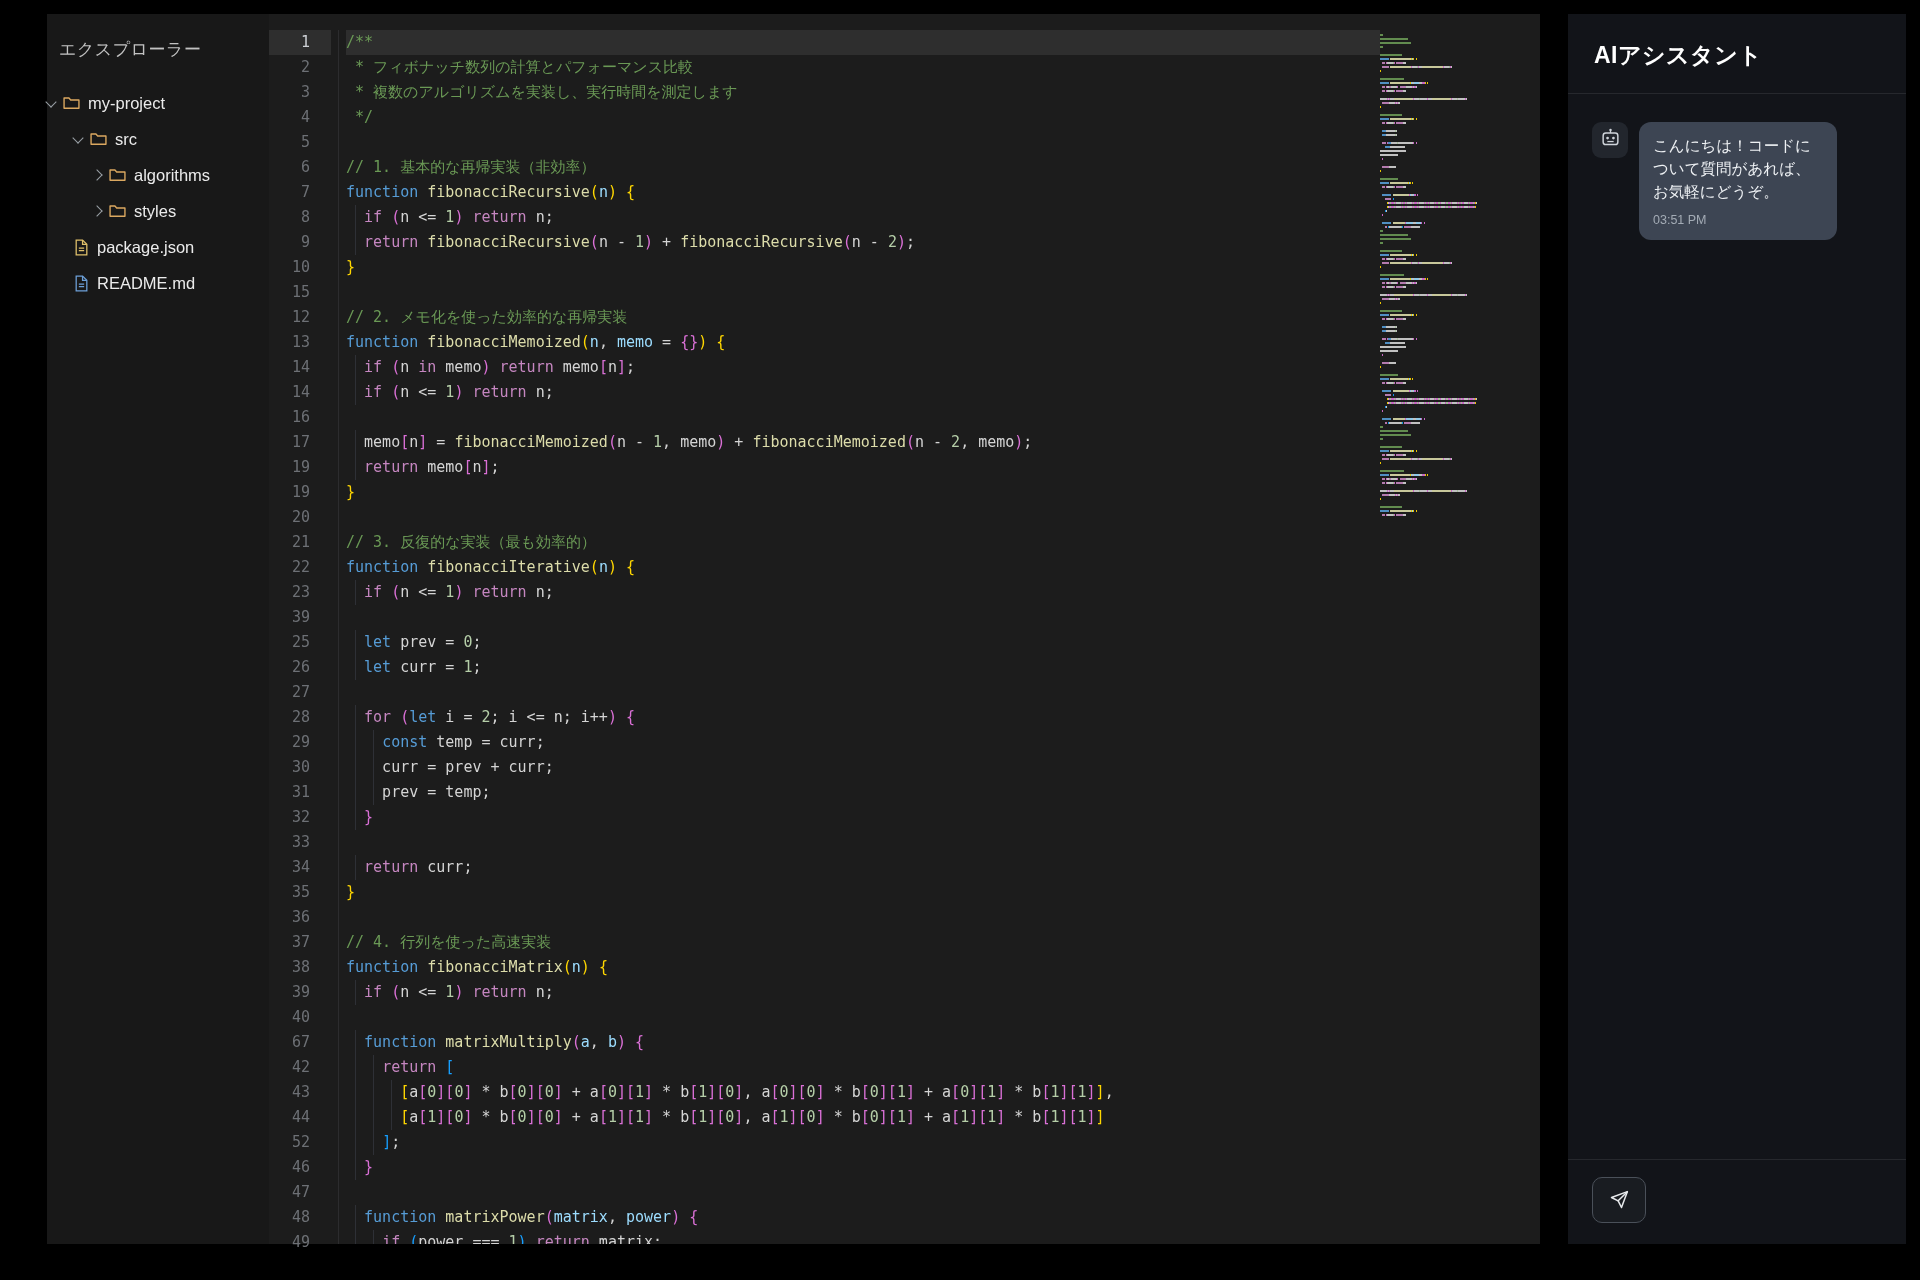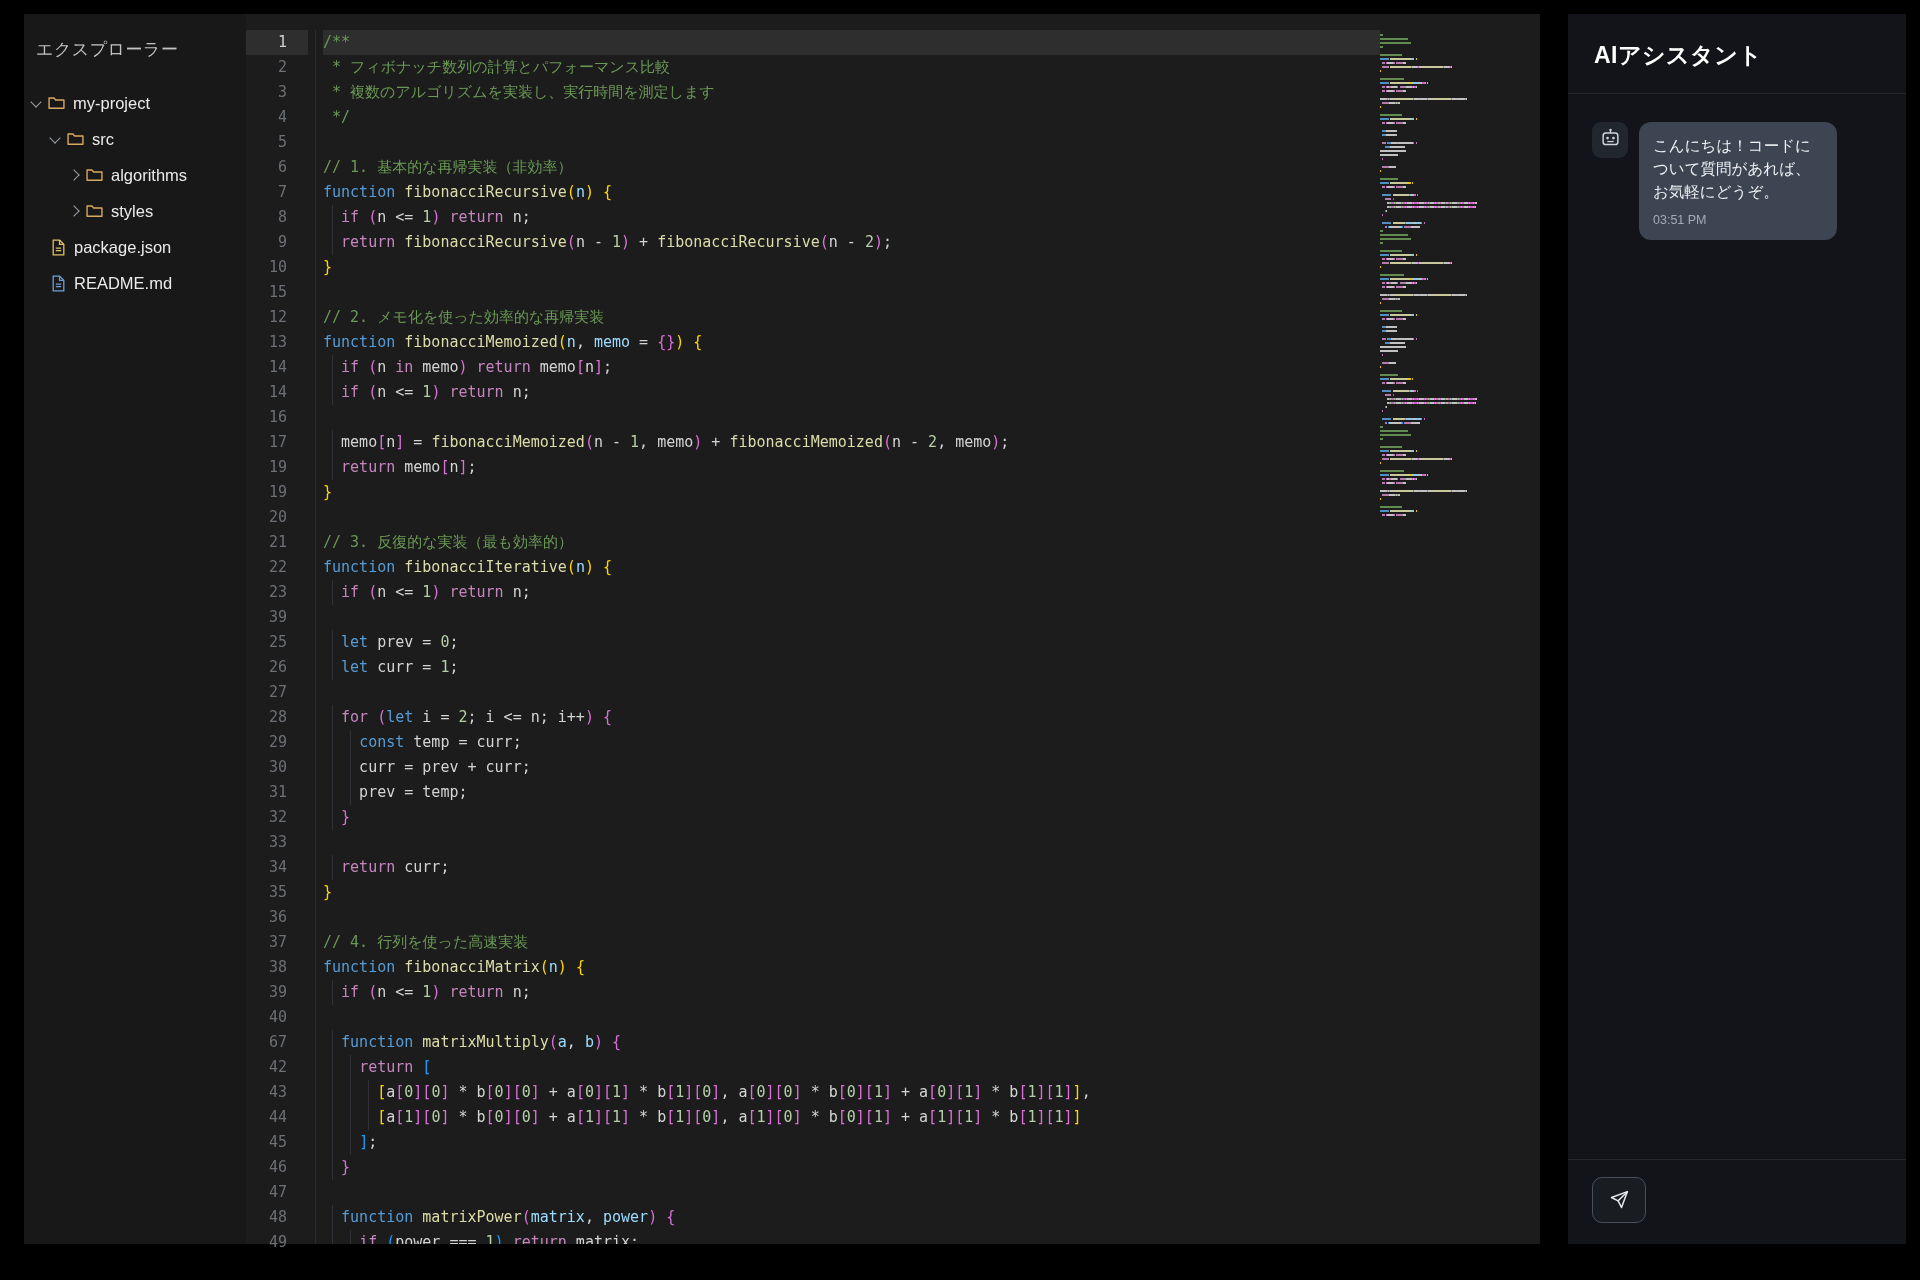--- a/index.html
+++ b/index.html
@@ -1,20 +1,20 @@
 <!DOCTYPE html>
 <html style="--comment: #6A9955; --keyword: #569CD6; --control: #C586C0; --function: #DCDCAA; --number: #B5CEA8; --plain: #D4D4D4; --param: #9CDCFE; --bracket1: #FFD700; --bracket2: #DA70D6; --bracket3: #179FFF; --folder_icon: #DBA860; --json_icon: #E0C06A; --md_icon: #6C9FD8; --bubble_bg: #3D4553;"><head>
 <meta charset="utf-8">
 <style>
   html,body{margin:0;padding:0;background:#000;width:1920px;height:1280px;overflow:hidden;
     font-family:"Liberation Sans", sans-serif;}
   .app{position:absolute;left:24px;top:14px;width:1882px;height:1230px;display:flex;}
 
   
-  .sidebar{width:222px;flex-shrink:0;background:#181818;box-sizing:border-box;padding-top:24px;}
+  .sidebar{width:222px;flex-shrink:0;background:#181818;box-sizing:border-box;padding-top:24px;margin-left:23px;}
   .sidebar-title{color:#c2c2c2;font-size:17px;padding-left:12px;letter-spacing:.5px;}
   .file-tree{margin-top:24px;}
   .tree-row{display:flex;align-items:center;height:36px;color:#ebebeb;font-size:16.5px;
     cursor:pointer;gap:8px;box-sizing:border-box;}
   .chev{width:7px;height:7px;border-right:1.6px solid #9aa0a6;border-bottom:1.6px solid #9aa0a6;
     display:inline-block;flex-shrink:0;}
   .chev.down{transform:rotate(45deg);margin-top:-3px;}
   .chev.right{transform:rotate(-45deg);}
   .tree-icon{display:inline-flex;align-items:center;flex-shrink:0;}
   .tree-label{white-space:nowrap;font-weight:500;}
@@ -69,21 +69,21 @@
     display:flex;align-items:center;justify-content:center;cursor:pointer;flex-shrink:0;padding:0;}
 </style>
 </head>
 <body>
 
 <div class="app">
 
   <aside class="sidebar">
     <div class="sidebar-title">エクスプローラー</div>
     <div class="file-tree">
-        <div class="tree-row" style="padding-left: 8px;">
+        <div class="tree-row" style="">
           <span class="chev down"></span>
           <span class="tree-icon">
             <svg width="17" height="14" viewBox="0 0 16 13" fill="none" stroke="#DBA860" stroke-width="1.3" stroke-linejoin="round">
               <path d="M1 1.8h4.6l1.6 1.9h7.8v7.8H1z"></path>
             </svg>
           </span>
           <span class="tree-label">my-project</span>
         </div>
         <div class="tree-row" style="padding-left: 27px;">
           <span class="chev down"></span>
@@ -174,21 +174,21 @@
         <div class="ln-num">35</div>
         <div class="ln-num">36</div>
         <div class="ln-num">37</div>
         <div class="ln-num">38</div>
         <div class="ln-num">39</div>
         <div class="ln-num">40</div>
         <div class="ln-num">67</div>
         <div class="ln-num">42</div>
         <div class="ln-num">43</div>
         <div class="ln-num">44</div>
-        <div class="ln-num">45</div>
+        <div class="ln-num">52</div>
         <div class="ln-num">46</div>
         <div class="ln-num">47</div>
         <div class="ln-num">48</div>
         <div class="ln-num">49</div>
       </div>
     <div class="code-lines"><div class="code-line active"><span class="tok-c">/**</span></div><div class="code-line"><span class="tok-c"> * フィボナッチ数列の計算とパフォーマンス比較</span></div><div class="code-line"><span class="tok-c"> * 複数のアルゴリズムを実装し、実行時間を測定します</span></div><div class="code-line"><span class="tok-c"> */</span></div><div class="code-line"></div><div class="code-line"><span class="tok-c">// 1. 基本的な再帰実装（非効率）</span></div><div class="code-line"><span class="tok-k">function</span><span class="tok-p"> </span><span class="tok-f">fibonacciRecursive</span><span class="tok-g">(</span><span class="tok-a">n</span><span class="tok-g">)</span><span class="tok-p"> </span><span class="tok-g">{</span></div><div class="code-line"><span class="guide" style="left: 1ch;"></span><span class="tok-p">  </span><span class="tok-t">if</span><span class="tok-p"> </span><span class="tok-m">(</span><span class="tok-p">n &lt;= </span><span class="tok-n">1</span><span class="tok-m">)</span><span class="tok-p"> </span><span class="tok-t">return</span><span class="tok-p"> n;</span></div><div class="code-line"><span class="guide" style="left: 1ch;"></span><span class="tok-p">  </span><span class="tok-t">return</span><span class="tok-p"> </span><span class="tok-f">fibonacciRecursive</span><span class="tok-m">(</span><span class="tok-p">n - </span><span class="tok-n">1</span><span class="tok-m">)</span><span class="tok-p"> + </span><span class="tok-f">fibonacciRecursive</span><span class="tok-m">(</span><span class="tok-p">n - </span><span class="tok-n">2</span><span class="tok-m">)</span><span class="tok-p">;</span></div><div class="code-line"><span class="tok-g">}</span></div><div class="code-line"></div><div class="code-line"><span class="tok-c">// 2. メモ化を使った効率的な再帰実装</span></div><div class="code-line"><span class="tok-k">function</span><span class="tok-p"> </span><span class="tok-f">fibonacciMemoized</span><span class="tok-g">(</span><span class="tok-a">n</span><span class="tok-p">, </span><span class="tok-a">memo</span><span class="tok-p"> = </span><span class="tok-m">{}</span><span class="tok-g">)</span><span class="tok-p"> </span><span class="tok-g">{</span></div><div class="code-line"><span class="guide" style="left: 1ch;"></span><span class="tok-p">  </span><span class="tok-t">if</span><span class="tok-p"> </span><span class="tok-m">(</span><span class="tok-p">n </span><span class="tok-t">in</span><span class="tok-p"> memo</span><span class="tok-m">)</span><span class="tok-p"> </span><span class="tok-t">return</span><span class="tok-p"> memo</span><span class="tok-m">[</span><span class="tok-p">n</span><span class="tok-m">]</span><span class="tok-p">;</span></div><div class="code-line"><span class="guide" style="left: 1ch;"></span><span class="tok-p">  </span><span class="tok-t">if</span><span class="tok-p"> </span><span class="tok-m">(</span><span class="tok-p">n &lt;= </span><span class="tok-n">1</span><span class="tok-m">)</span><span class="tok-p"> </span><span class="tok-t">return</span><span class="tok-p"> n;</span></div><div class="code-line"></div><div class="code-line"><span class="guide" style="left: 1ch;"></span><span class="tok-p">  memo</span><span class="tok-m">[</span><span class="tok-p">n</span><span class="tok-m">]</span><span class="tok-p"> = </span><span class="tok-f">fibonacciMemoized</span><span class="tok-m">(</span><span class="tok-p">n - </span><span class="tok-n">1</span><span class="tok-p">, memo</span><span class="tok-m">)</span><span class="tok-p"> + </span><span class="tok-f">fibonacciMemoized</span><span class="tok-m">(</span><span class="tok-p">n - </span><span class="tok-n">2</span><span class="tok-p">, memo</span><span class="tok-m">)</span><span class="tok-p">;</span></div><div class="code-line"><span class="guide" style="left: 1ch;"></span><span class="tok-p">  </span><span class="tok-t">return</span><span class="tok-p"> memo</span><span class="tok-m">[</span><span class="tok-p">n</span><span class="tok-m">]</span><span class="tok-p">;</span></div><div class="code-line"><span class="tok-g">}</span></div><div class="code-line"></div><div class="code-line"><span class="tok-c">// 3. 反復的な実装（最も効率的）</span></div><div class="code-line"><span class="tok-k">function</span><span class="tok-p"> </span><span class="tok-f">fibonacciIterative</span><span class="tok-g">(</span><span class="tok-a">n</span><span class="tok-g">)</span><span class="tok-p"> </span><span class="tok-g">{</span></div><div class="code-line"><span class="guide" style="left: 1ch;"></span><span class="tok-p">  </span><span class="tok-t">if</span><span class="tok-p"> </span><span class="tok-m">(</span><span class="tok-p">n &lt;= </span><span class="tok-n">1</span><span class="tok-m">)</span><span class="tok-p"> </span><span class="tok-t">return</span><span class="tok-p"> n;</span></div><div class="code-line"></div><div class="code-line"><span class="guide" style="left: 1ch;"></span><span class="tok-p">  </span><span class="tok-k">let</span><span class="tok-p"> prev = </span><span class="tok-n">0</span><span class="tok-p">;</span></div><div class="code-line"><span class="guide" style="left: 1ch;"></span><span class="tok-p">  </span><span class="tok-k">let</span><span class="tok-p"> curr = </span><span class="tok-n">1</span><span class="tok-p">;</span></div><div class="code-line"></div><div class="code-line"><span class="guide" style="left: 1ch;"></span><span class="tok-p">  </span><span class="tok-t">for</span><span class="tok-p"> </span><span class="tok-m">(</span><span class="tok-k">let</span><span class="tok-p"> i = </span><span class="tok-n">2</span><span class="tok-p">; i &lt;= n; i++</span><span class="tok-m">)</span><span class="tok-p"> </span><span class="tok-m">{</span></div><div class="code-line"><span class="guide" style="left: 1ch;"></span><span class="guide" style="left: 3ch;"></span><span class="tok-p">    </span><span class="tok-k">const</span><span class="tok-p"> temp = curr;</span></div><div class="code-line"><span class="guide" style="left: 1ch;"></span><span class="guide" style="left: 3ch;"></span><span class="tok-p">    curr = prev + curr;</span></div><div class="code-line"><span class="guide" style="left: 1ch;"></span><span class="guide" style="left: 3ch;"></span><span class="tok-p">    prev = temp;</span></div><div class="code-line"><span class="guide" style="left: 1ch;"></span><span class="tok-p">  </span><span class="tok-m">}</span></div><div class="code-line"></div><div class="code-line"><span class="guide" style="left: 1ch;"></span><span class="tok-p">  </span><span class="tok-t">return</span><span class="tok-p"> curr;</span></div><div class="code-line"><span class="tok-g">}</span></div><div class="code-line"></div><div class="code-line"><span class="tok-c">// 4. 行列を使った高速実装</span></div><div class="code-line"><span class="tok-k">function</span><span class="tok-p"> </span><span class="tok-f">fibonacciMatrix</span><span class="tok-g">(</span><span class="tok-a">n</span><span class="tok-g">)</span><span class="tok-p"> </span><span class="tok-g">{</span></div><div class="code-line"><span class="guide" style="left: 1ch;"></span><span class="tok-p">  </span><span class="tok-t">if</span><span class="tok-p"> </span><span class="tok-m">(</span><span class="tok-p">n &lt;= </span><span class="tok-n">1</span><span class="tok-m">)</span><span class="tok-p"> </span><span class="tok-t">return</span><span class="tok-p"> n;</span></div><div class="code-line"></div><div class="code-line"><span class="guide" style="left: 1ch;"></span><span class="tok-p">  </span><span class="tok-k">function</span><span class="tok-p"> </span><span class="tok-f">matrixMultiply</span><span class="tok-m">(</span><span class="tok-a">a</span><span class="tok-p">, </span><span class="tok-a">b</span><span class="tok-m">)</span><span class="tok-p"> </span><span class="tok-m">{</span></div><div class="code-line"><span class="guide" style="left: 1ch;"></span><span class="guide" style="left: 3ch;"></span><span class="tok-p">    </span><span class="tok-t">return</span><span class="tok-p"> </span><span class="tok-u">[</span></div><div class="code-line"><span class="guide" style="left: 1ch;"></span><span class="guide" style="left: 3ch;"></span><span class="guide" style="left: 5ch;"></span><span class="tok-p">      </span><span class="tok-g">[</span><span class="tok-p">a</span><span class="tok-m">[</span><span class="tok-n">0</span><span class="tok-m">][</span><span class="tok-n">0</span><span class="tok-m">]</span><span class="tok-p"> * b</span><span class="tok-m">[</span><span class="tok-n">0</span><span class="tok-m">][</span><span class="tok-n">0</span><span class="tok-m">]</span><span class="tok-p"> + a</span><span class="tok-m">[</span><span class="tok-n">0</span><span class="tok-m">][</span><span class="tok-n">1</span><span class="tok-m">]</span><span class="tok-p"> * b</span><span class="tok-m">[</span><span class="tok-n">1</span><span class="tok-m">][</span><span class="tok-n">0</span><span class="tok-m">]</span><span class="tok-p">, a</span><span class="tok-m">[</span><span class="tok-n">0</span><span class="tok-m">][</span><span class="tok-n">0</span><span class="tok-m">]</span><span class="tok-p"> * b</span><span class="tok-m">[</span><span class="tok-n">0</span><span class="tok-m">][</span><span class="tok-n">1</span><span class="tok-m">]</span><span class="tok-p"> + a</span><span class="tok-m">[</span><span class="tok-n">0</span><span class="tok-m">][</span><span class="tok-n">1</span><span class="tok-m">]</span><span class="tok-p"> * b</span><span class="tok-m">[</span><span class="tok-n">1</span><span class="tok-m">][</span><span class="tok-n">1</span><span class="tok-m">]</span><span class="tok-g">]</span><span class="tok-p">,</span></div><div class="code-line"><span class="guide" style="left: 1ch;"></span><span class="guide" style="left: 3ch;"></span><span class="guide" style="left: 5ch;"></span><span class="tok-p">      </span><span class="tok-g">[</span><span class="tok-p">a</span><span class="tok-m">[</span><span class="tok-n">1</span><span class="tok-m">][</span><span class="tok-n">0</span><span class="tok-m">]</span><span class="tok-p"> * b</span><span class="tok-m">[</span><span class="tok-n">0</span><span class="tok-m">][</span><span class="tok-n">0</span><span class="tok-m">]</span><span class="tok-p"> + a</span><span class="tok-m">[</span><span class="tok-n">1</span><span class="tok-m">][</span><span class="tok-n">1</span><span class="tok-m">]</span><span class="tok-p"> * b</span><span class="tok-m">[</span><span class="tok-n">1</span><span class="tok-m">][</span><span class="tok-n">0</span><span class="tok-m">]</span><span class="tok-p">, a</span><span class="tok-m">[</span><span class="tok-n">1</span><span class="tok-m">][</span><span class="tok-n">0</span><span class="tok-m">]</span><span class="tok-p"> * b</span><span class="tok-m">[</span><span class="tok-n">0</span><span class="tok-m">][</span><span class="tok-n">1</span><span class="tok-m">]</span><span class="tok-p"> + a</span><span class="tok-m">[</span><span class="tok-n">1</span><span class="tok-m">][</span><span class="tok-n">1</span><span class="tok-m">]</span><span class="tok-p"> * b</span><span class="tok-m">[</span><span class="tok-n">1</span><span class="tok-m">][</span><span class="tok-n">1</span><span class="tok-m">]</span><span class="tok-g">]</span></div><div class="code-line"><span class="guide" style="left: 1ch;"></span><span class="guide" style="left: 3ch;"></span><span class="tok-p">    </span><span class="tok-u">]</span><span class="tok-p">;</span></div><div class="code-line"><span class="guide" style="left: 1ch;"></span><span class="tok-p">  </span><span class="tok-m">}</span></div><div class="code-line"></div><div class="code-line"><span class="guide" style="left: 1ch;"></span><span class="tok-p">  </span><span class="tok-k">function</span><span class="tok-p"> </span><span class="tok-f">matrixPower</span><span class="tok-m">(</span><span class="tok-a">matrix</span><span class="tok-p">, </span><span class="tok-a">power</span><span class="tok-m">)</span><span class="tok-p"> </span><span class="tok-m">{</span></div><div class="code-line"><span class="guide" style="left: 1ch;"></span><span class="guide" style="left: 3ch;"></span><span class="tok-p">    </span><span class="tok-t">if</span><span class="tok-p"> </span><span class="tok-u">(</span><span class="tok-p">power === </span><span class="tok-n">1</span><span class="tok-u">)</span><span class="tok-p"> </span><span class="tok-t">return</span><span class="tok-p"> matrix;</span></div></div>
     <div class="minimap-area">
       <div class="minimap">
           <div class="mm-row">
             <span class="tok-c" style="width: 3.45px;"></span>

